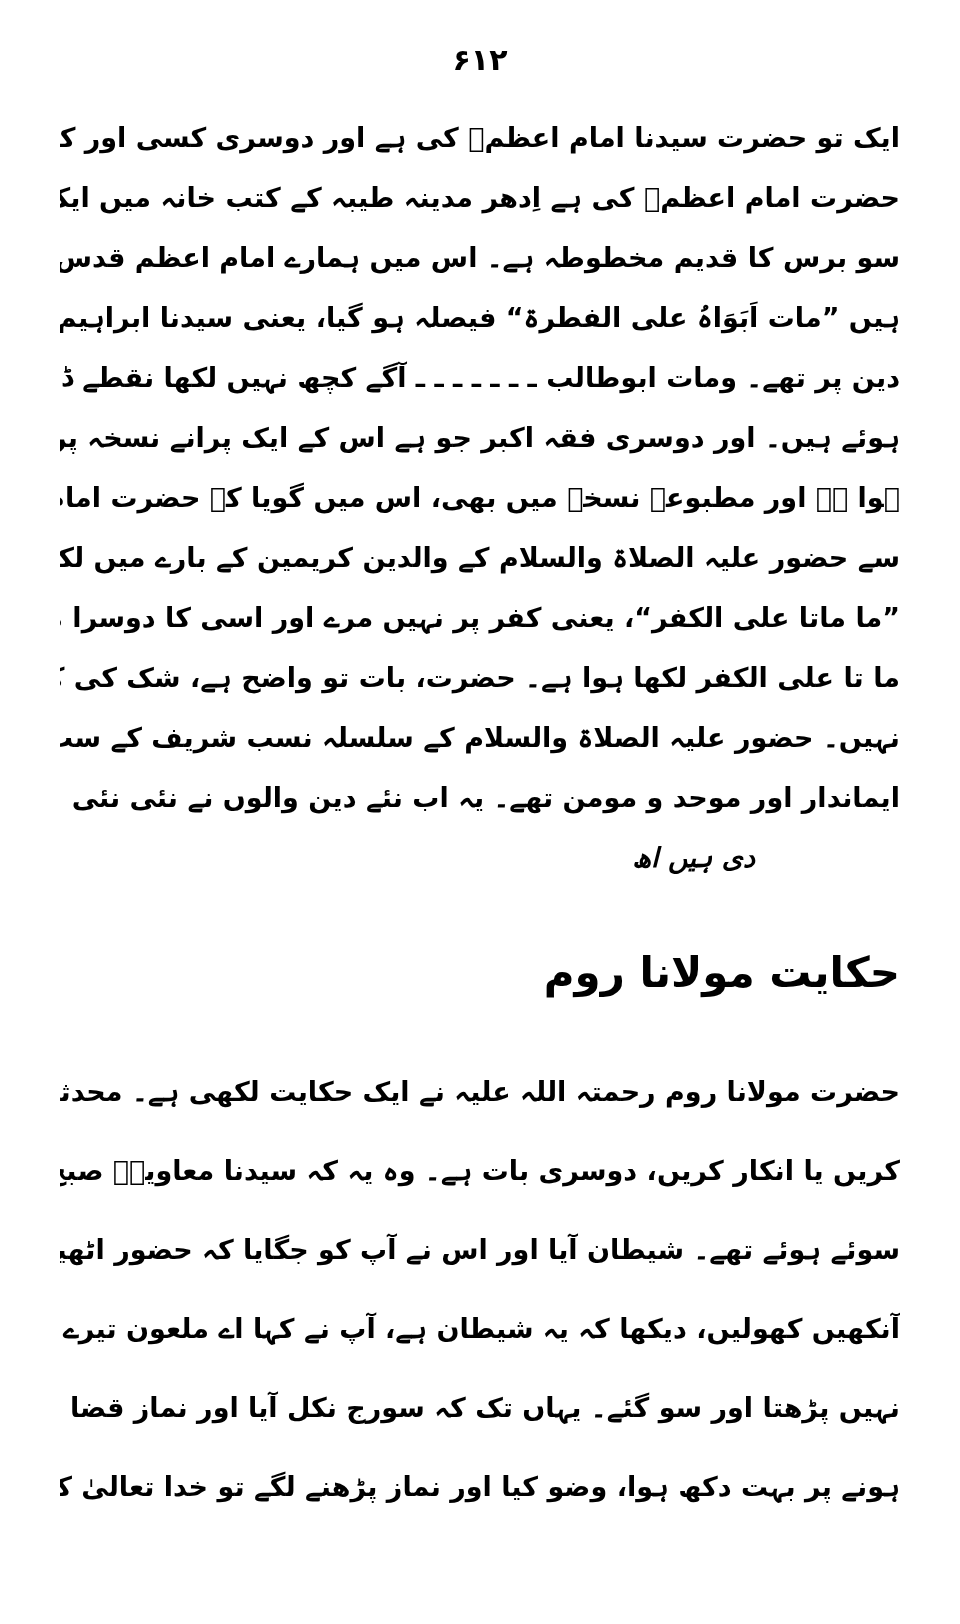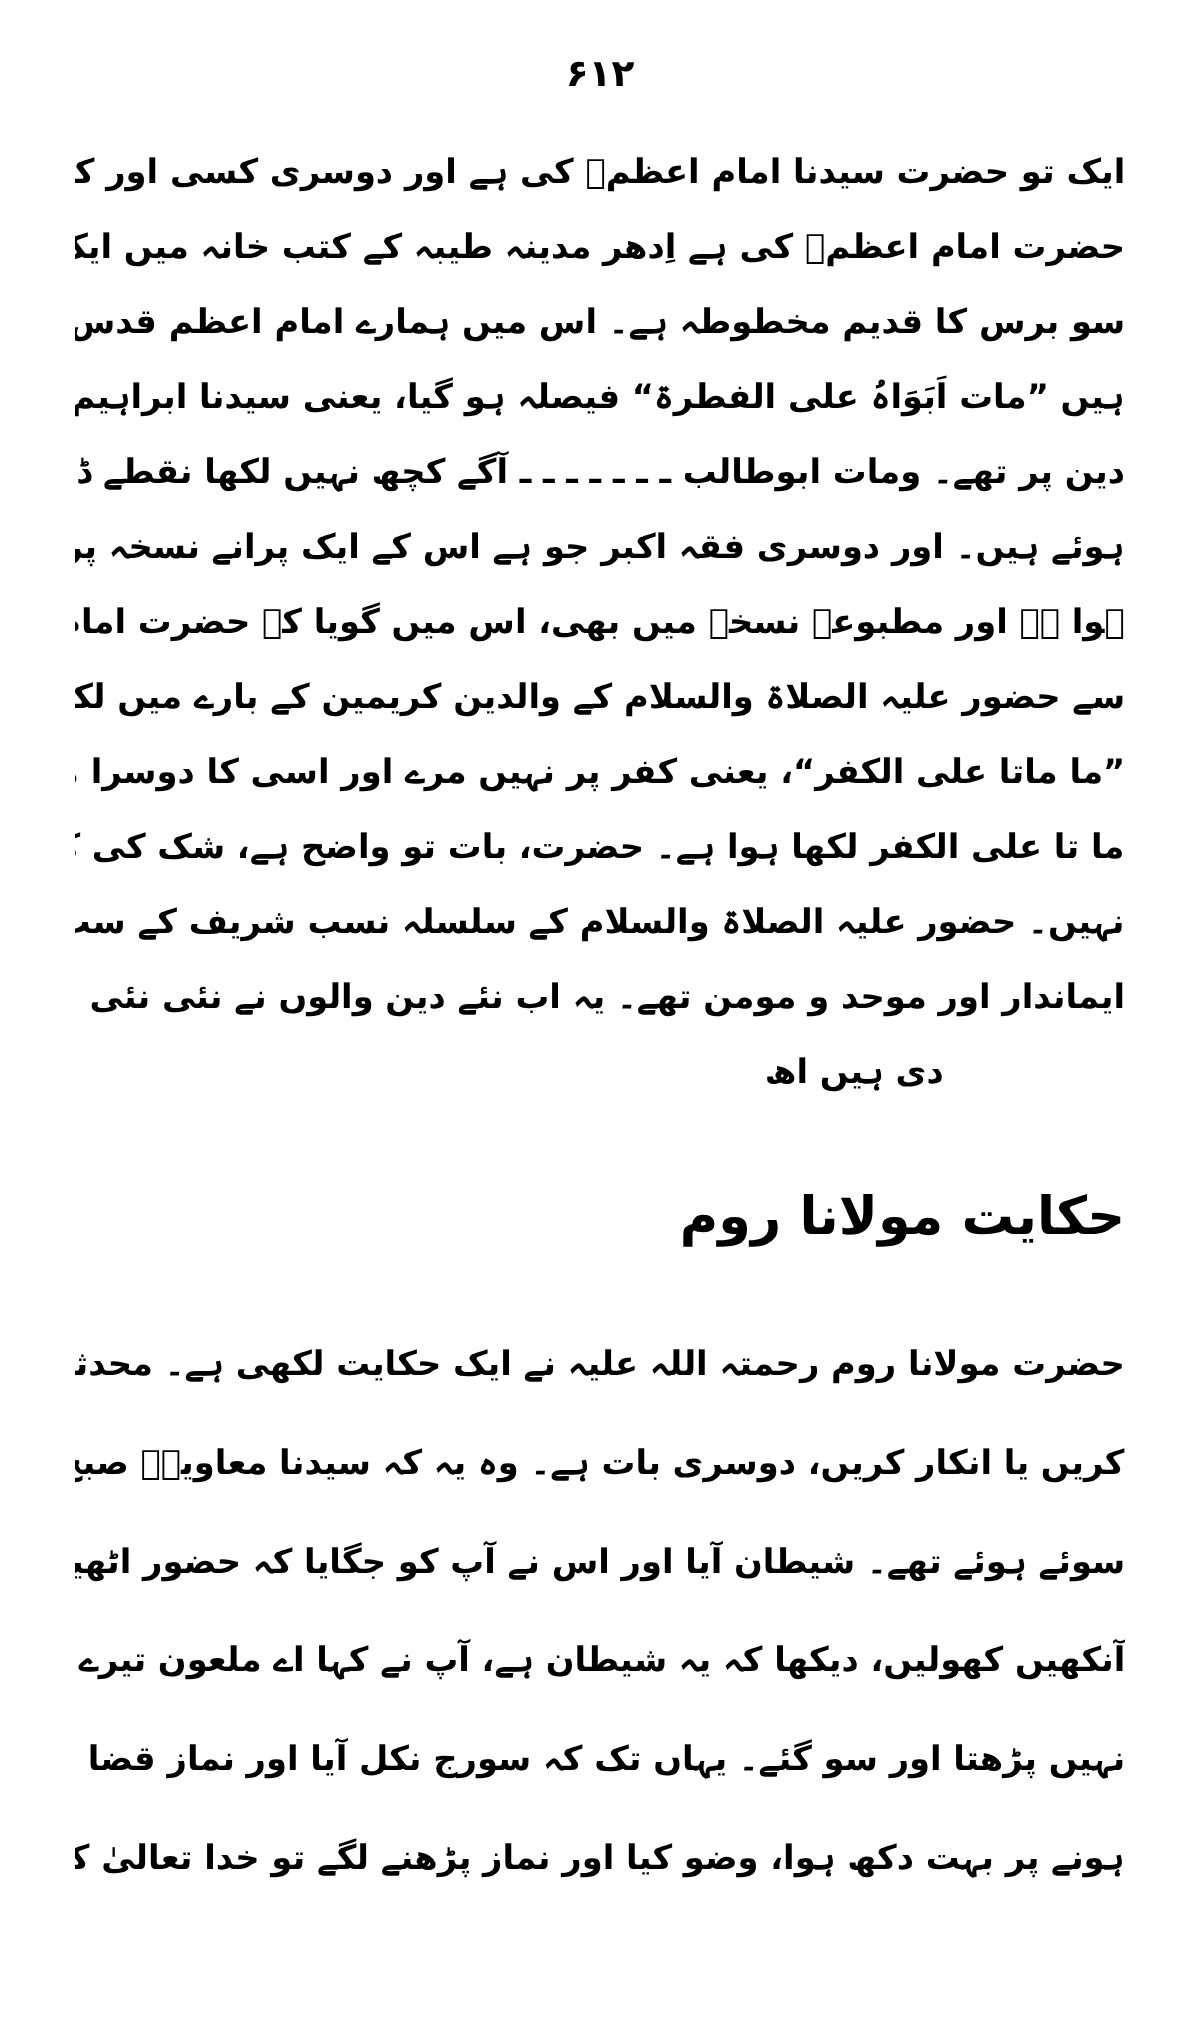--- a/index.html
+++ b/index.html
@@ -26,20 +26,21 @@
     font-size:27px;
     height:60px;line-height:60px;
     text-align:justify;
     text-align-last:justify;
     white-space:nowrap;
     overflow:hidden;
   }
   .para2 .line{height:79px;line-height:79px;}
   .line.end-right{
     text-align-last:right;
+    font-style:italic;
   }
   .line.short-last{padding-right:145px;}
   .line.indent-first{padding-right:120px;}
   .heading{
     position:absolute;top:938px;left:60px;right:60px;
     margin:0;
     direction:rtl;
     font-size:42px;line-height:70px;
     font-weight:700;
   }

